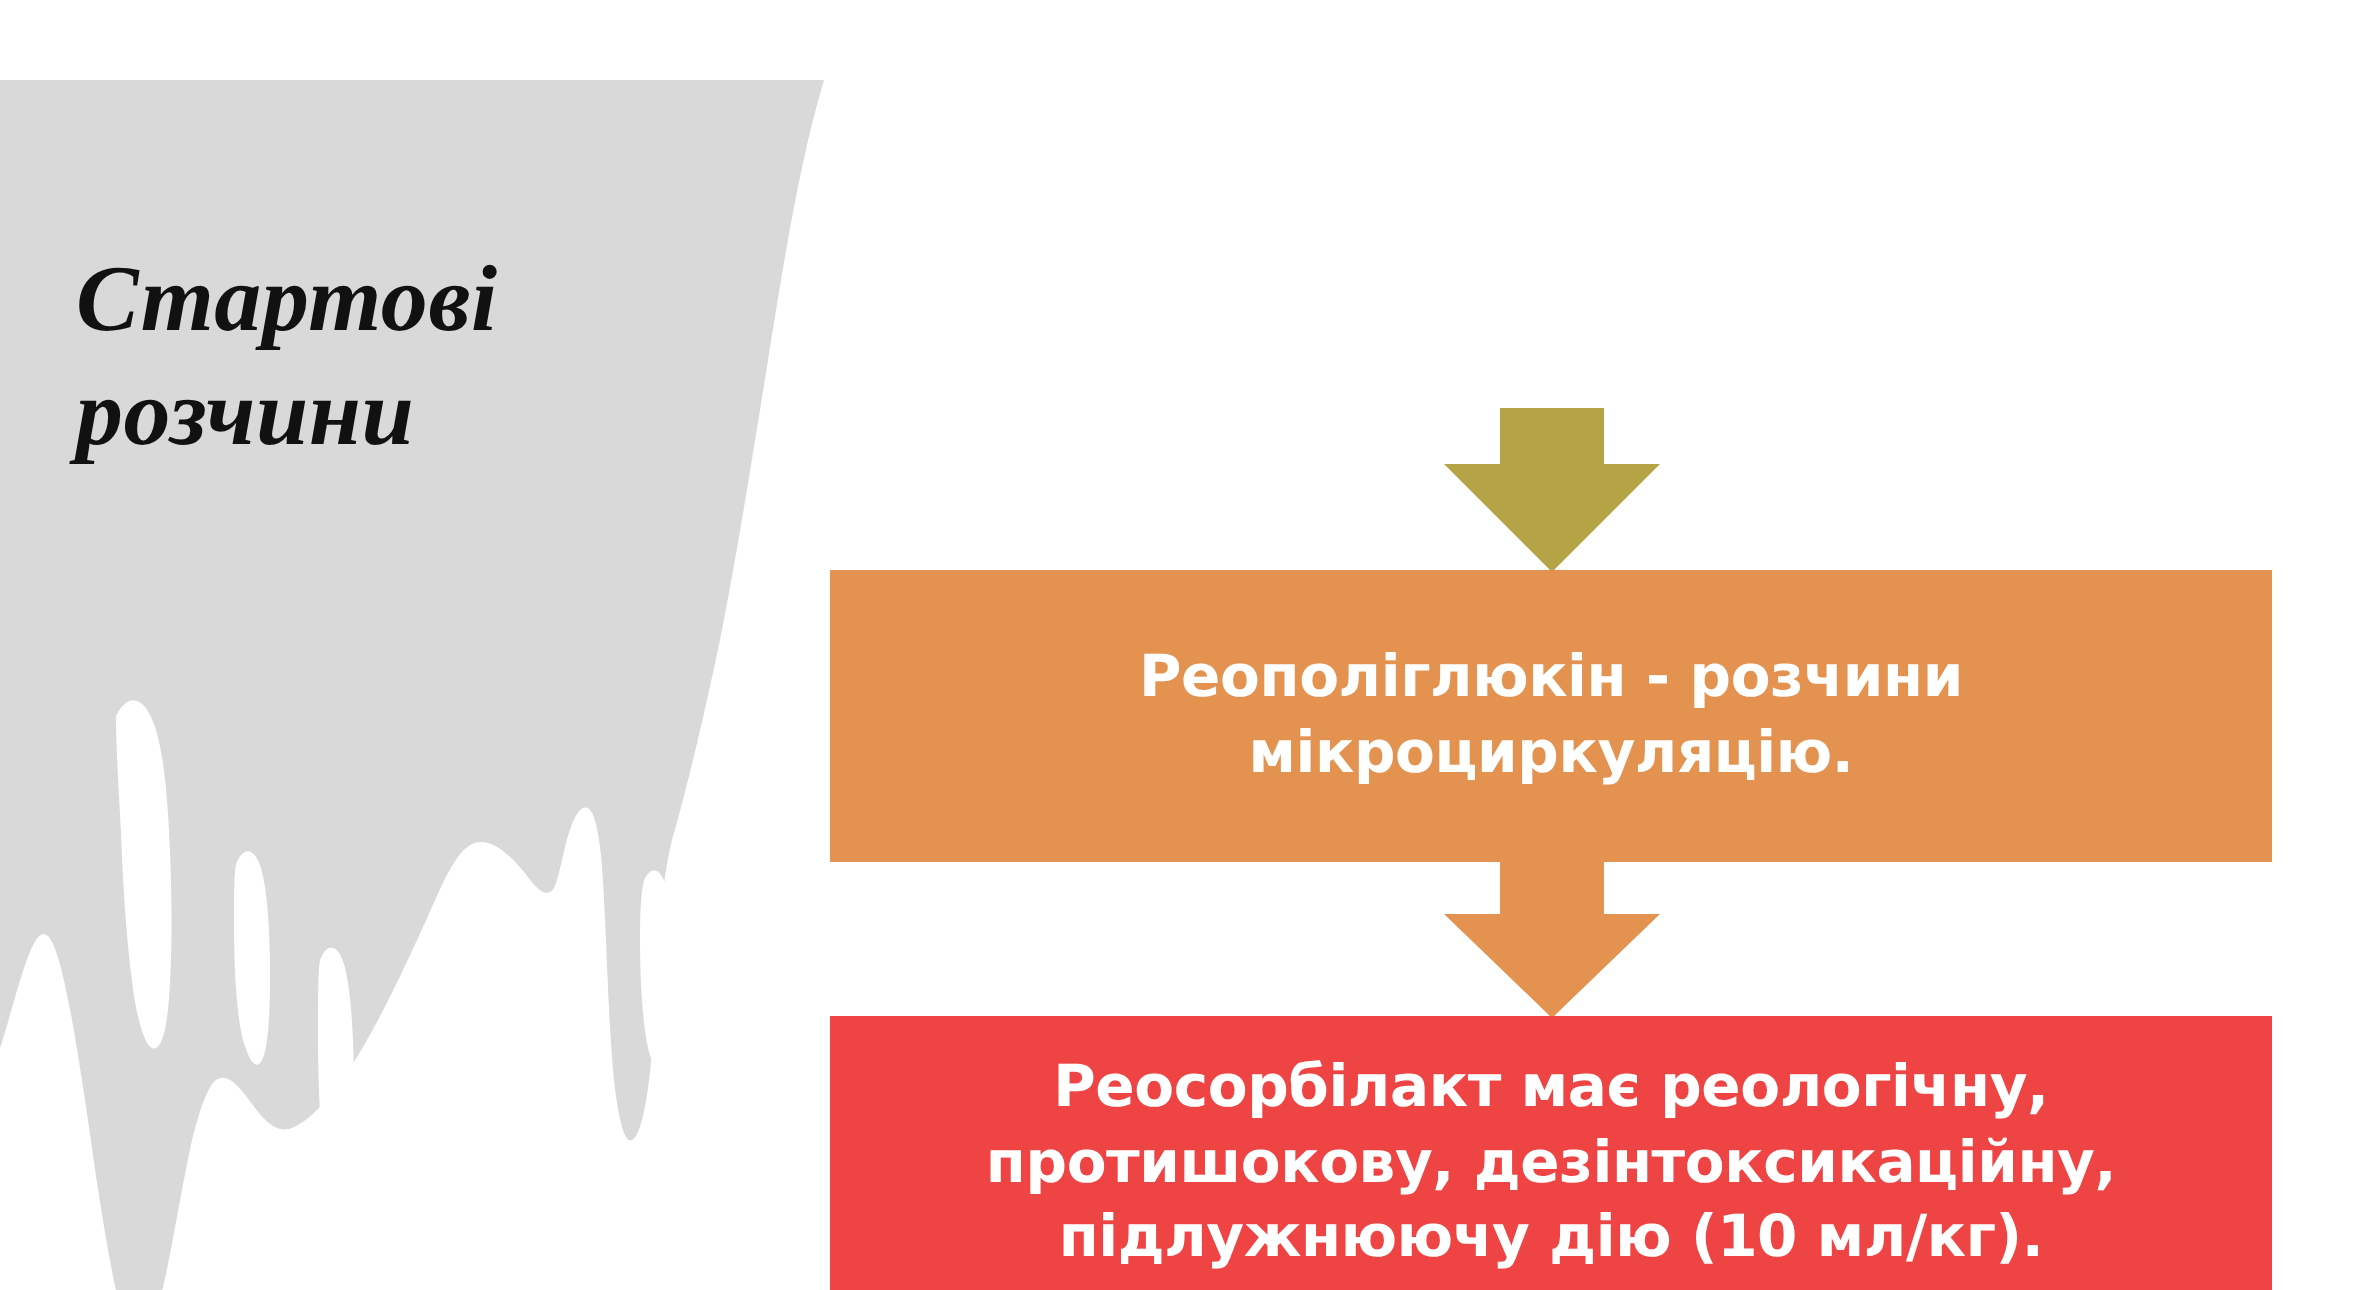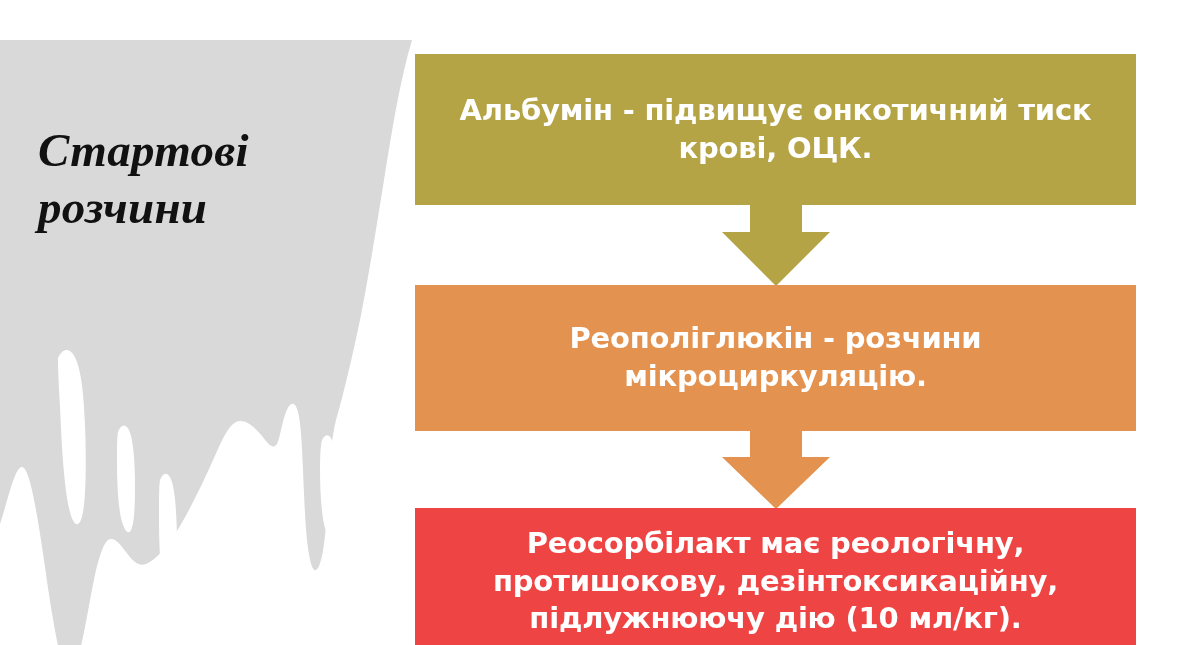--- a/index.html
+++ b/index.html
@@ -183,23 +183,20 @@
         C338,476 337,490 334,496
         C331,502 327,496 324,484
         C321,470 320,448 320,428
         C320,412 321,404 322,400 Z"></path>
     </svg>
   </div>
 
   <div id="slide-title">Стартові
 розчини</div>
 
-  <div class="flow-box" id="box-albumin">
-    <div class="flow-box-text">Альбумін - підвищує онкотичний тиск крові, ОЦК.</div>
-  </div>
 
   <div class="arrow" id="arrow-1">
     <svg viewBox="0 0 108 82" preserveAspectRatio="none" xmlns="http://www.w3.org/2000/svg" aria-hidden="true">
       <path fill="#b5a445" d="M28,0 L80,0 L80,28 L108,28 L54,82 L0,28 L28,28 Z"></path>
     </svg>
   </div>
 
   <div class="flow-box" id="box-reopoliglukin">
     <div class="flow-box-text">Реополіглюкін  - розчини мікроциркуляцію.</div>
   </div>

